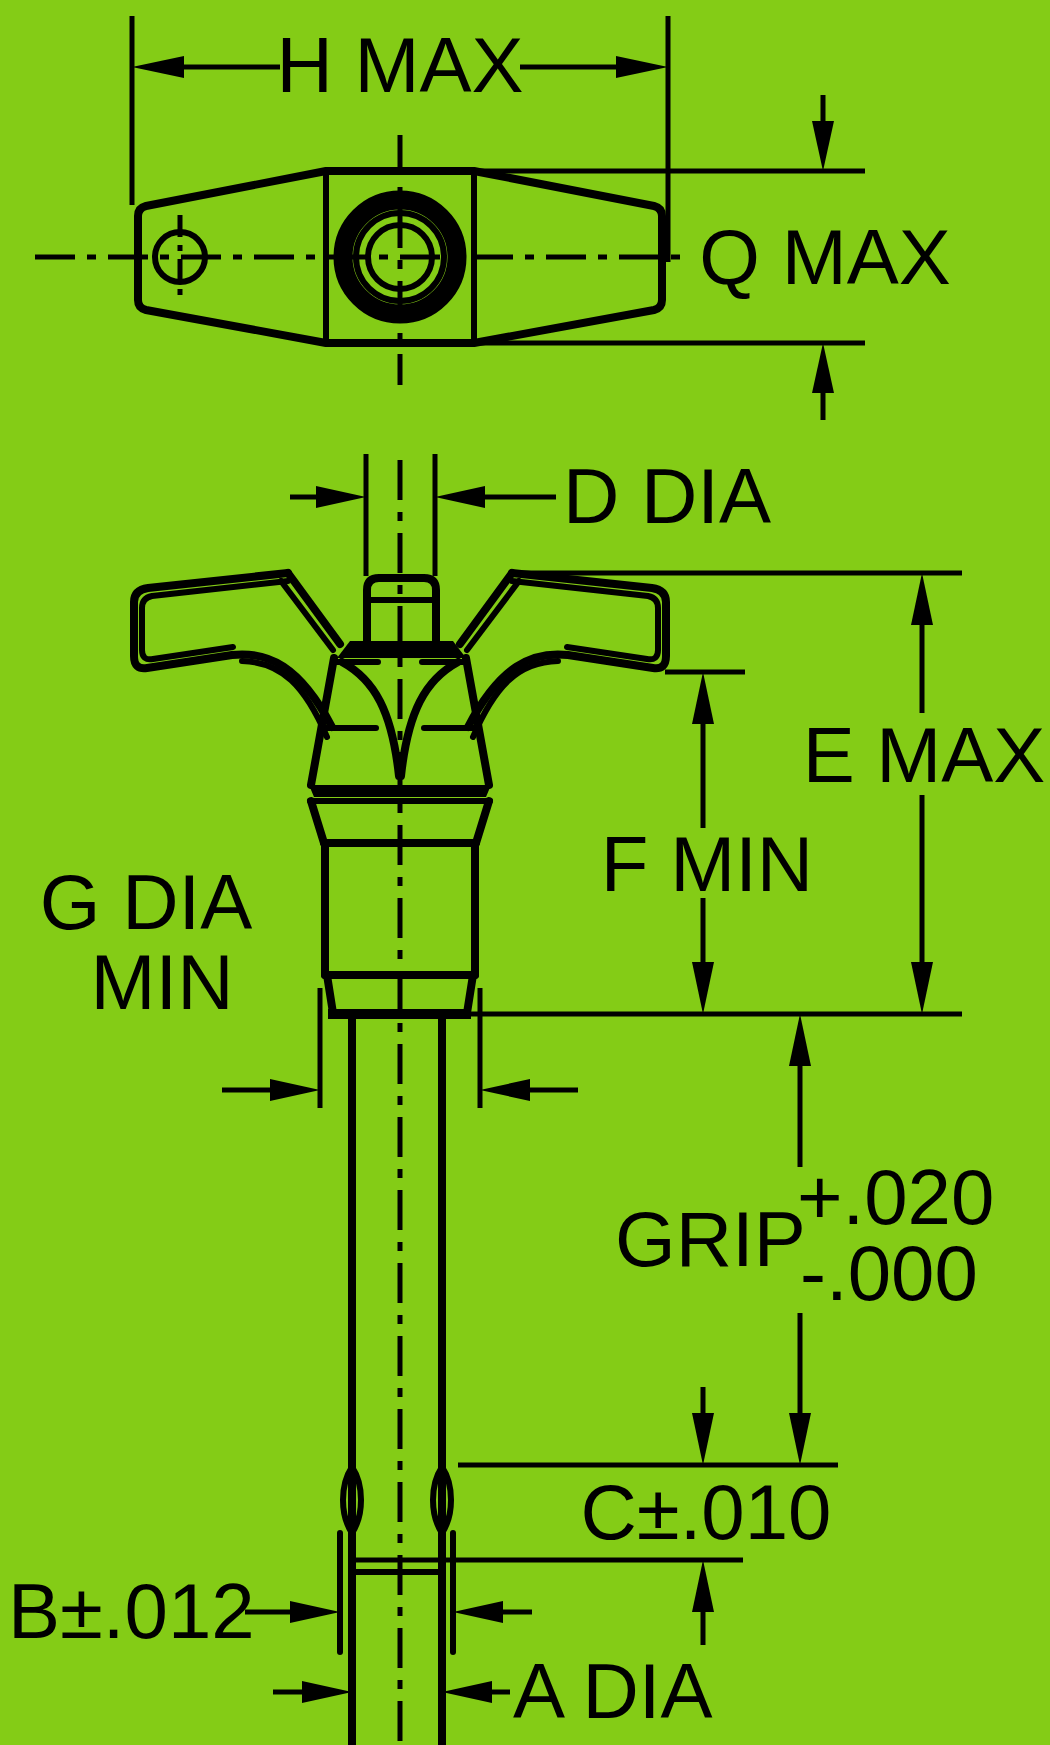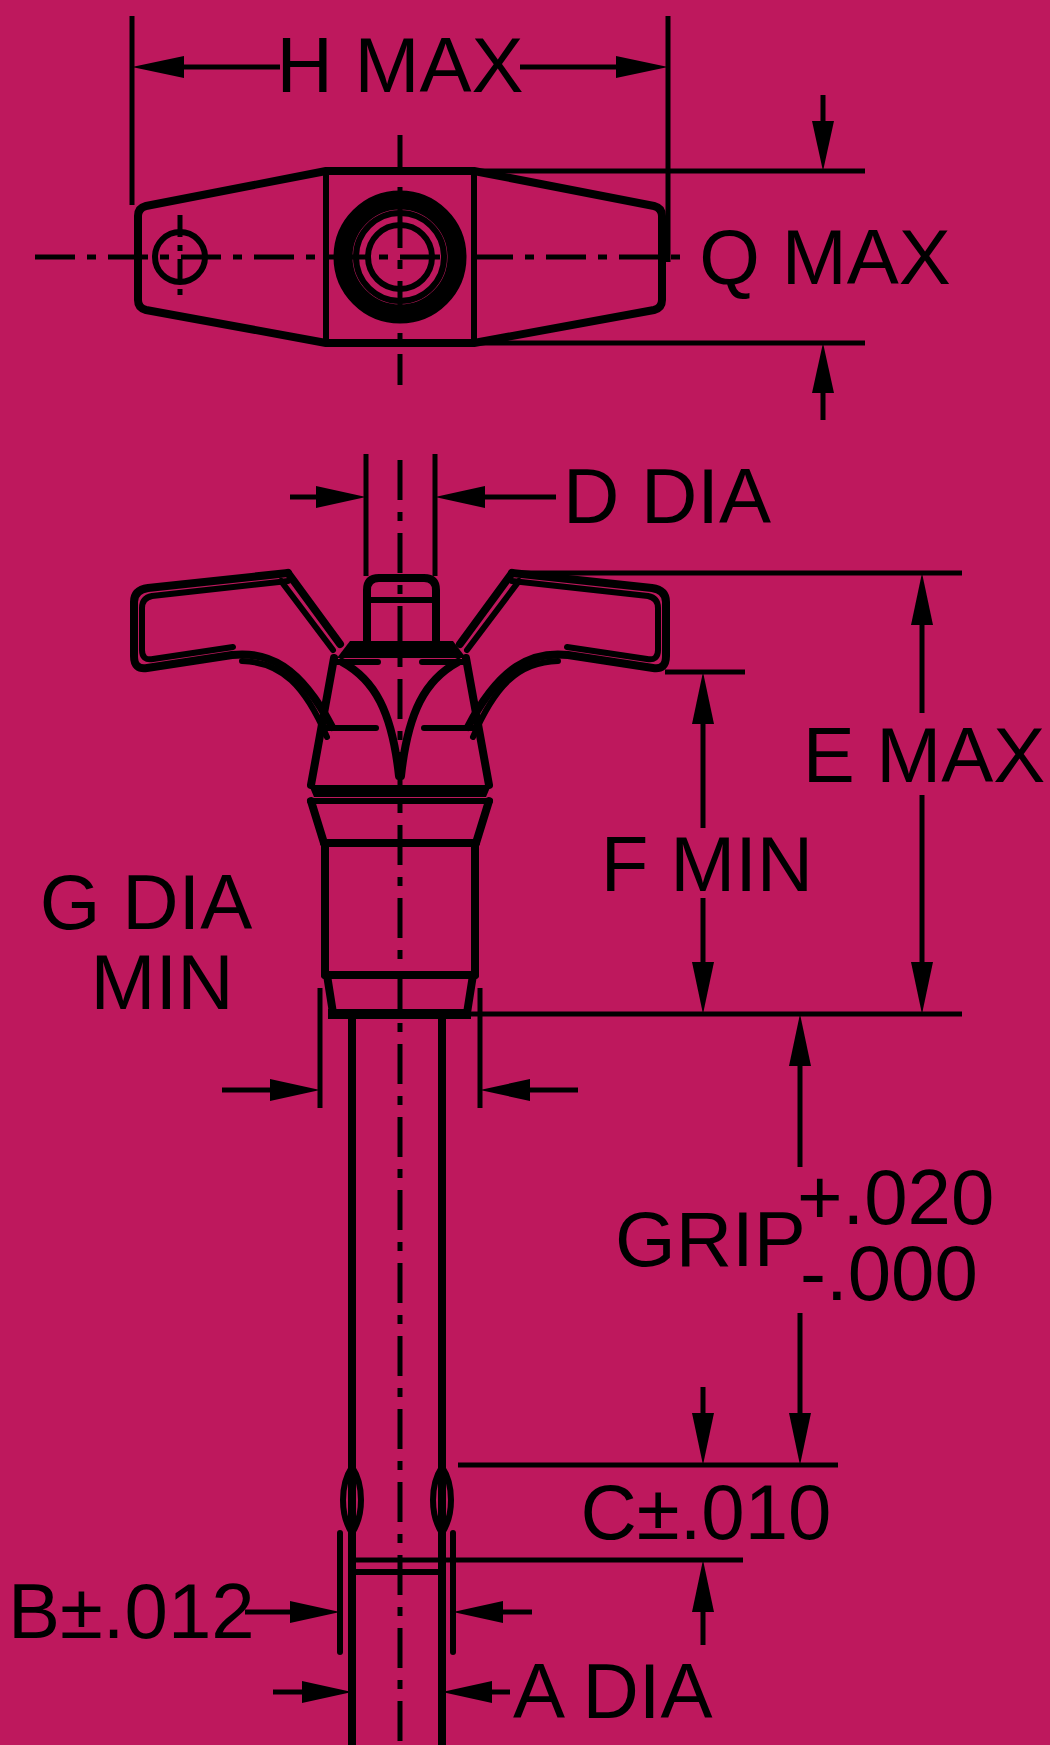--- a/index.html
+++ b/index.html
@@ -1,16 +1,16 @@
 <!DOCTYPE html>
 <html><head>
 <meta charset="utf-8">
 <style>
   html,body{margin:0;padding:0;background:#ffffff;}
-  .stage{width:1050px;height:1745px;position:relative;background:#be185d;overflow:hidden;}
+  .stage{width:1050px;height:1745px;position:relative;background:#84cc16;overflow:hidden;}
   svg{display:block;}
   text{font-family:"Liberation Sans","DejaVu Sans",sans-serif;fill:#000;}
   .dim-text{font-size:78px;}
   .thin{stroke:#000;stroke-width:5;fill:none;}
   .obj{stroke:#000;stroke-width:8;fill:none;stroke-linecap:round;stroke-linejoin:round;}
   .obj2{stroke:#000;stroke-width:6;fill:none;stroke-linecap:round;stroke-linejoin:round;}
   .heavy{stroke:#000;stroke-width:10;fill:none;stroke-linecap:butt;}
   .cl{stroke:#000;stroke-width:5;fill:none;stroke-dasharray:40 12 9 12;}
   .fillblack{fill:#000;stroke:none;}
 </style>

